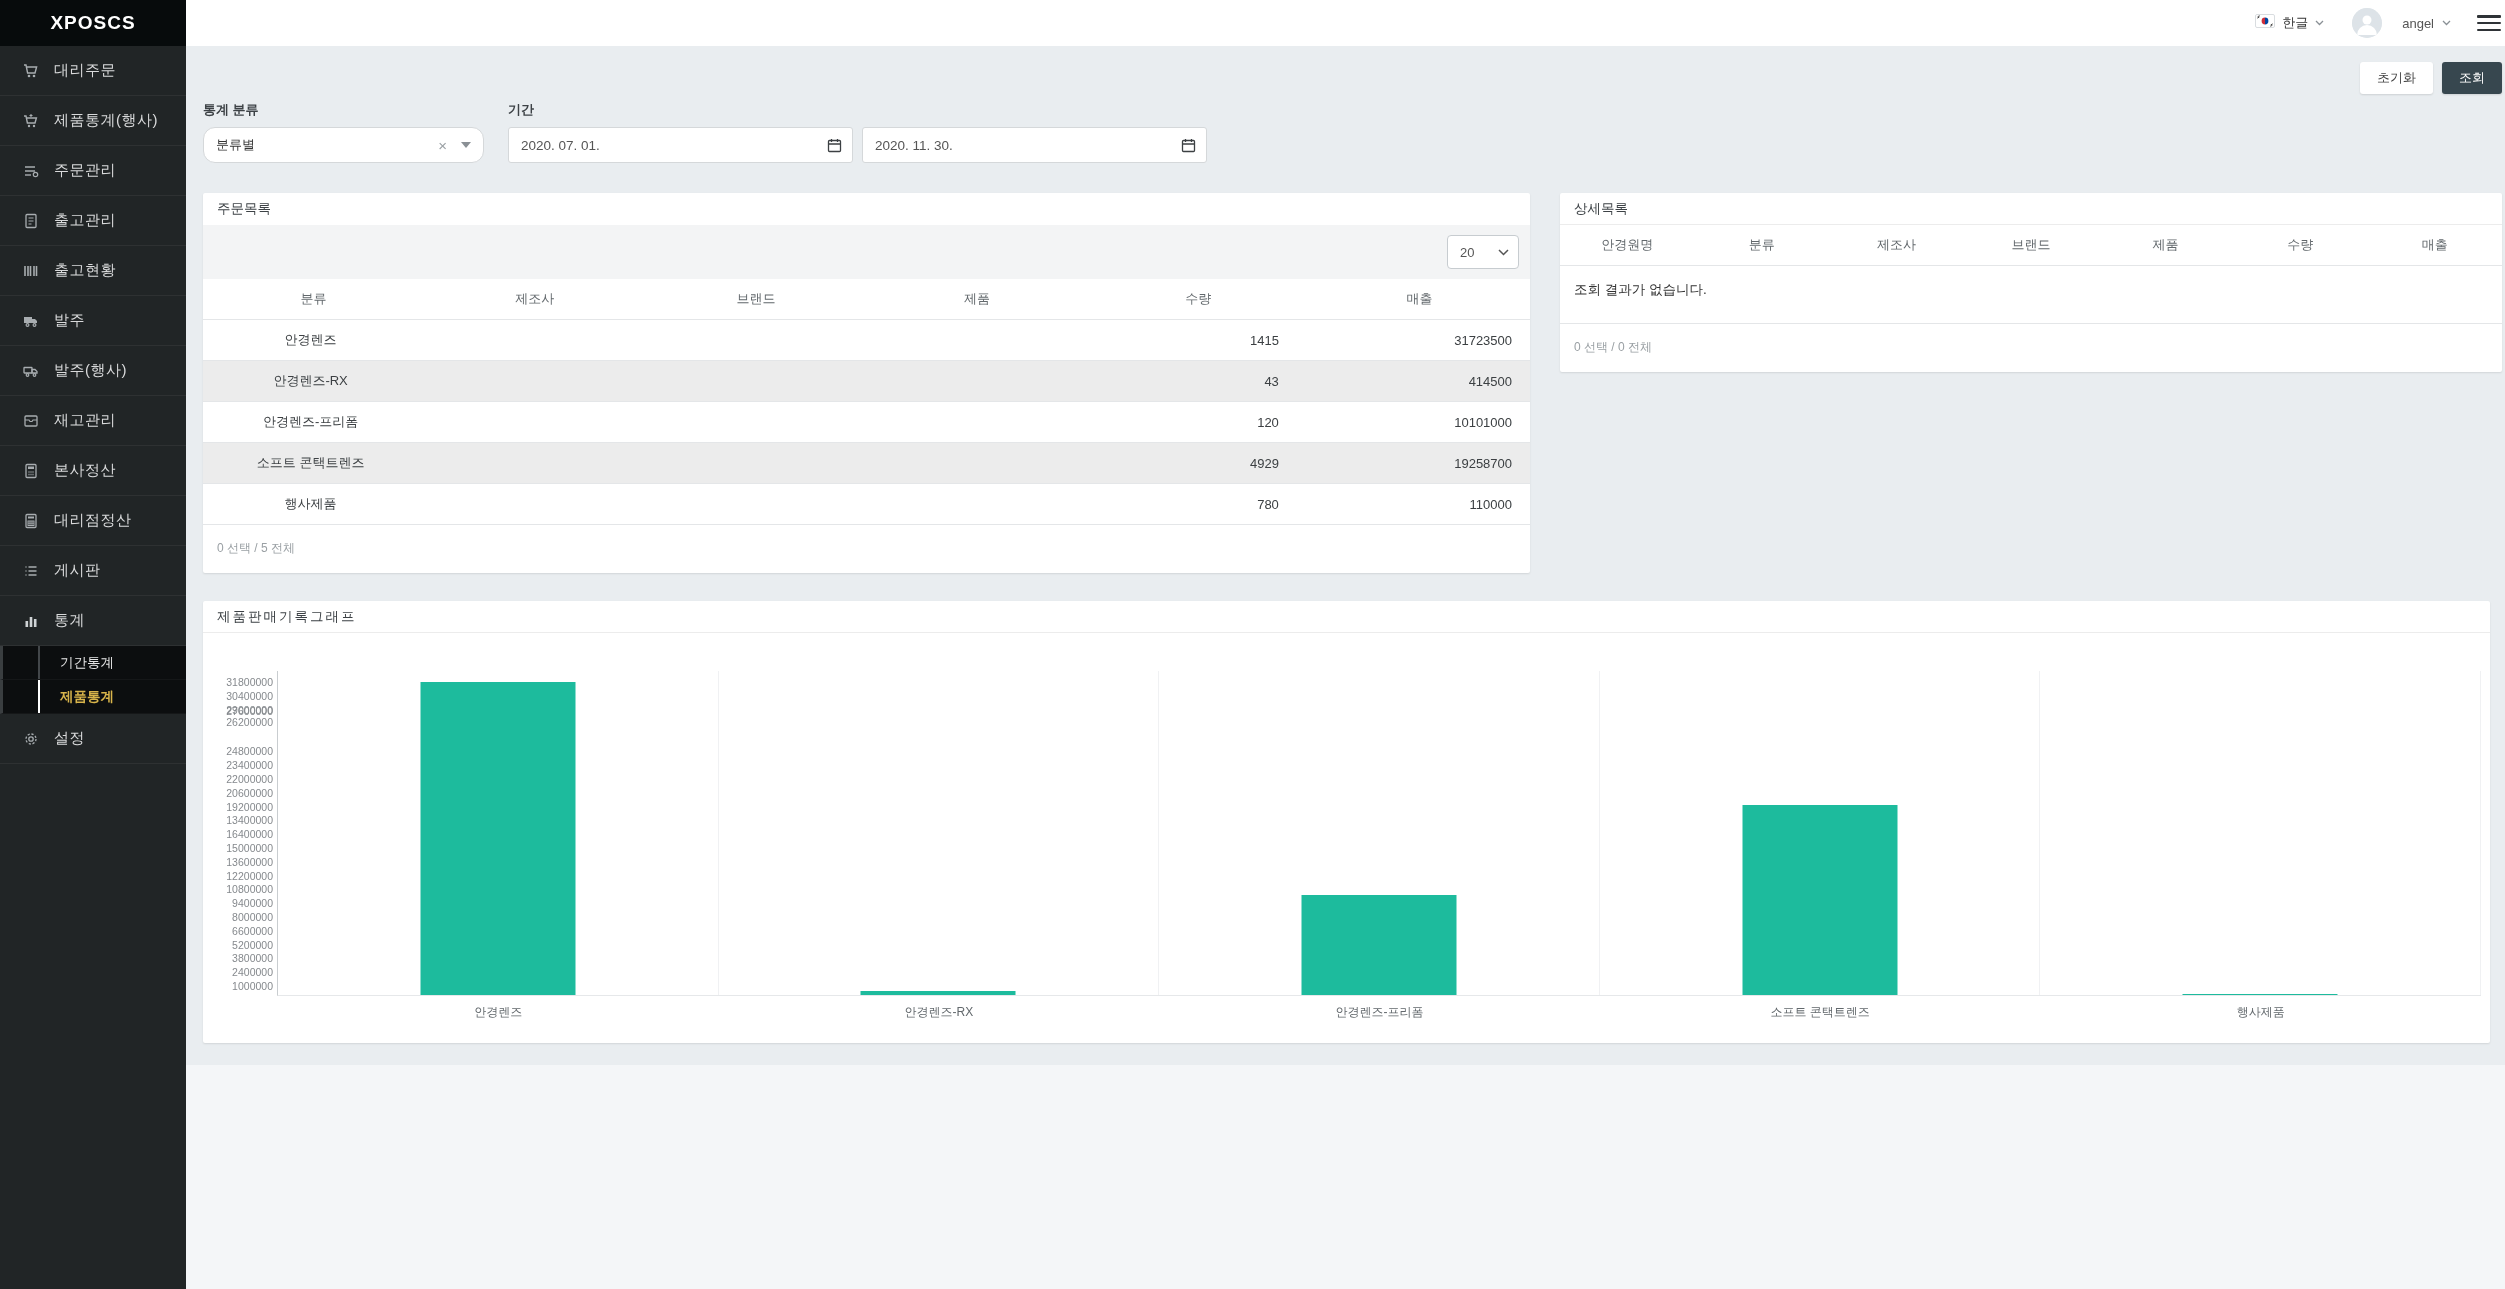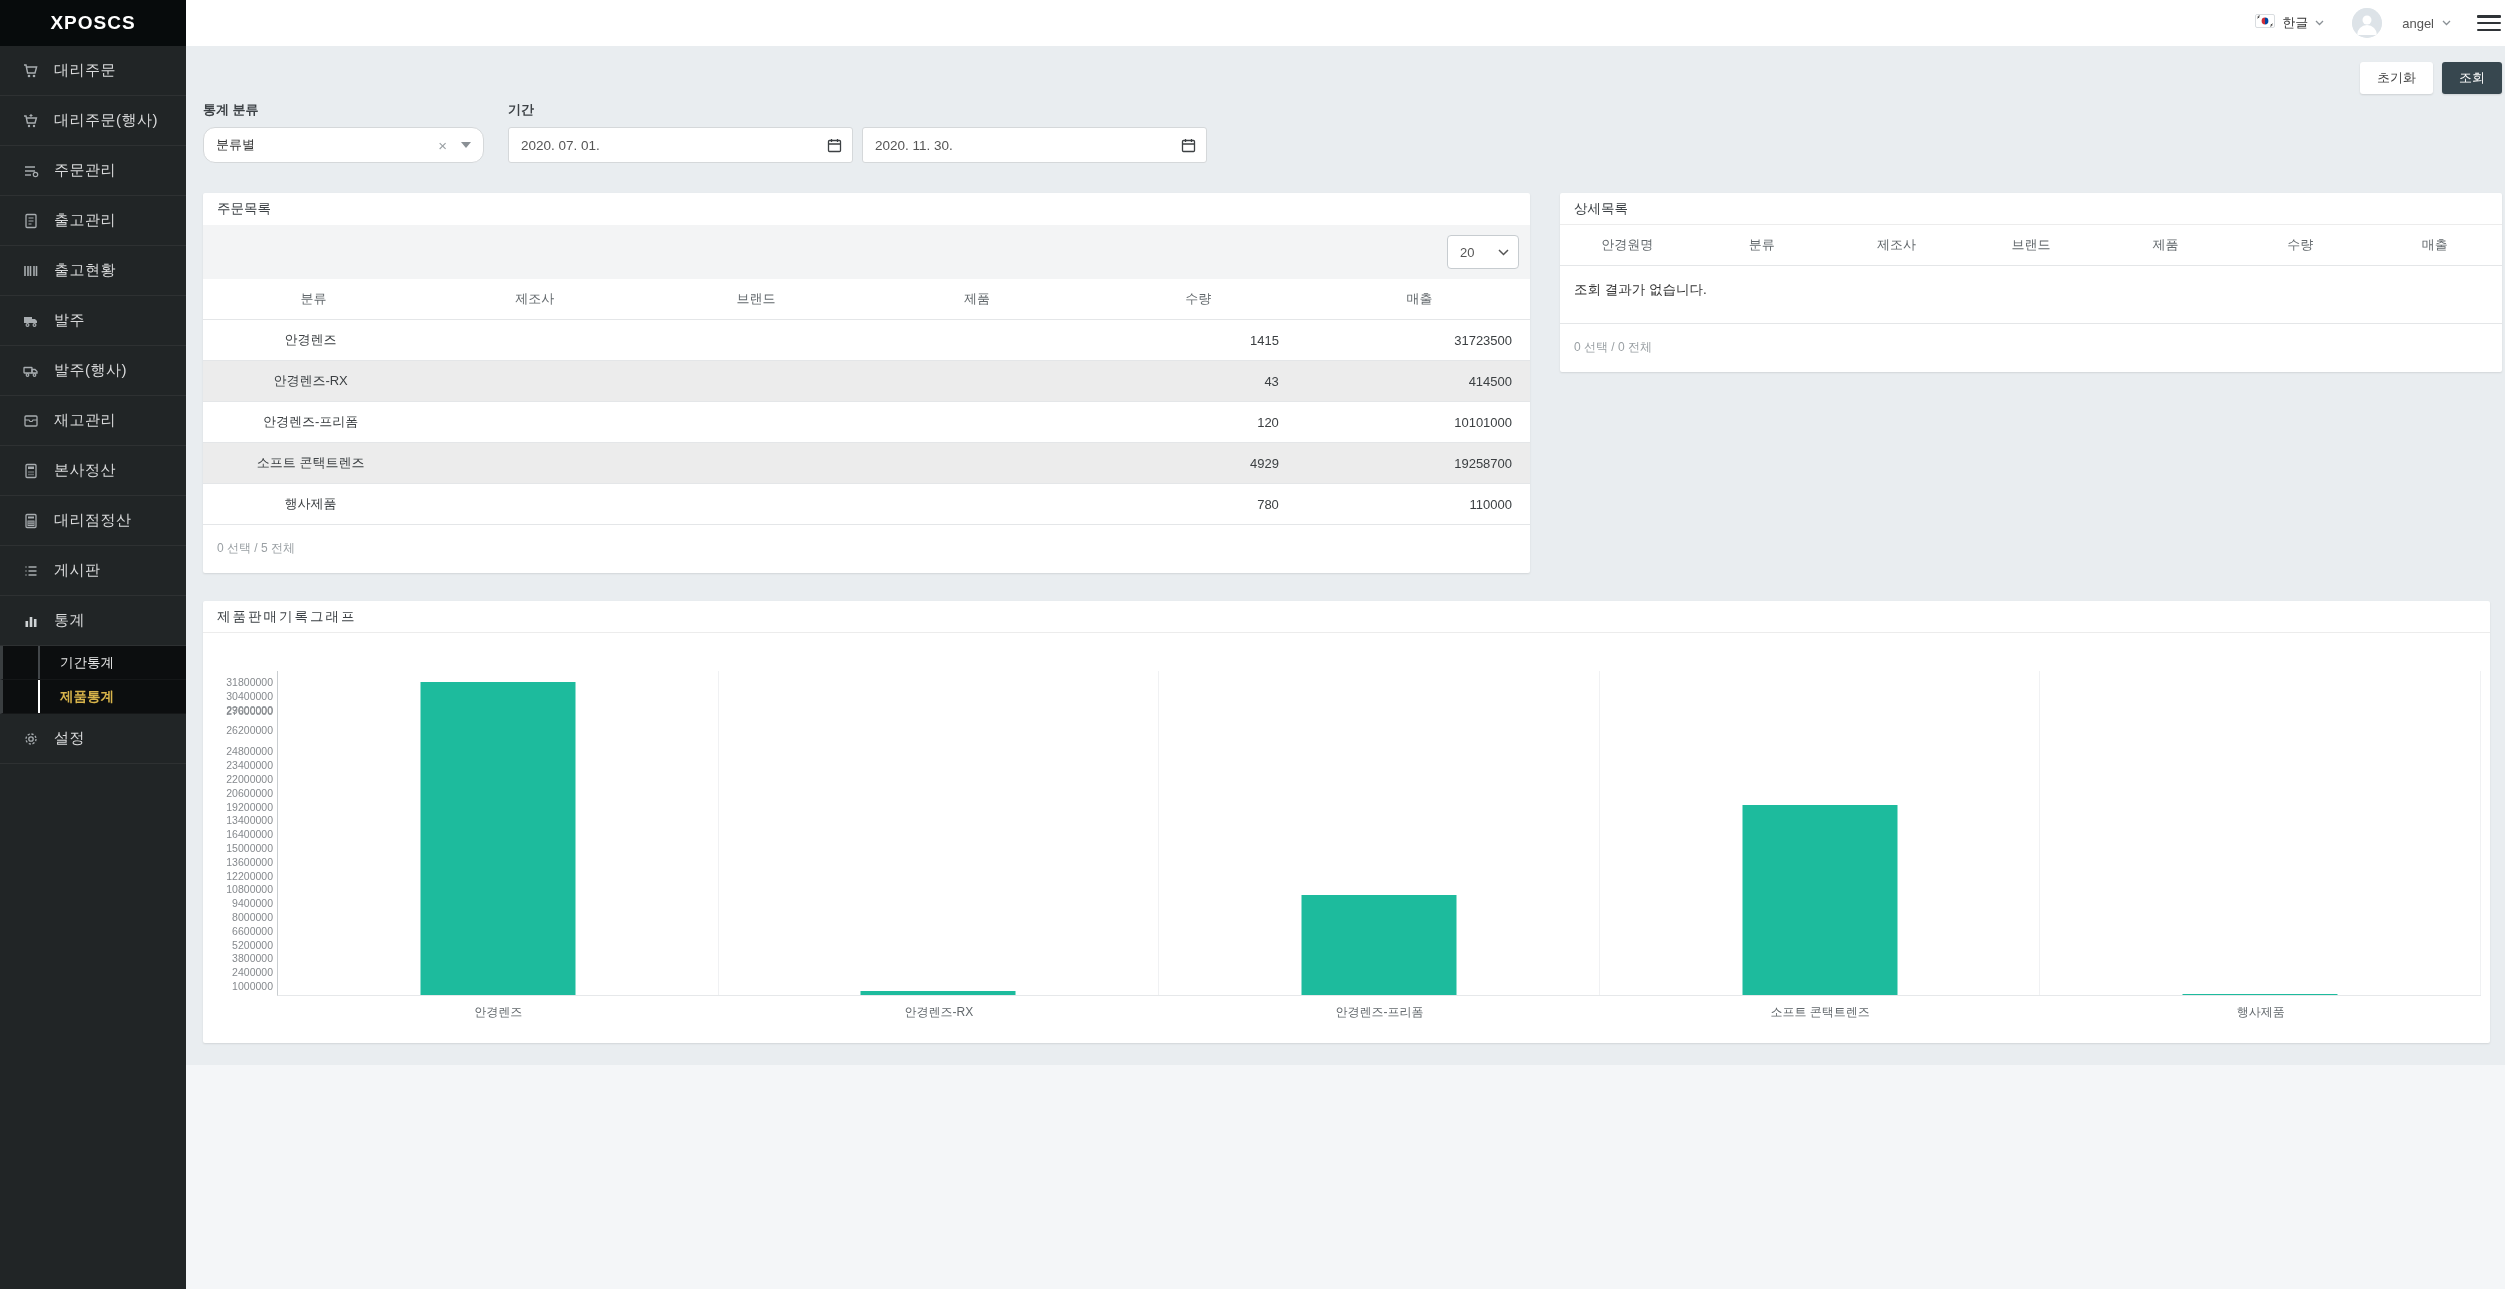--- a/index.html
+++ b/index.html
@@ -121,21 +121,21 @@
 
     <div class="nav-item">
       <span class="nav-icon">
         <svg width="16" height="16" viewBox="0 0 16 16">
             <path d="M1 3h2l1.4 7h7.6l1.4-5H4" fill="none" stroke="#a8adb0" stroke-width="1.4"></path>
             <circle cx="6" cy="13" r="1.2" fill="#a8adb0"></circle>
             <circle cx="11" cy="13" r="1.2" fill="#a8adb0"></circle>
             <path d="M8 1v3M6.5 2.5h3" stroke="#a8adb0" stroke-width="1.1"></path>
           </svg>
       </span>
-      <span class="nav-label">대리주문(행사)</span>
+      <span class="nav-label">제품통계(행사)</span>
     </div>
 
     <div class="nav-item">
       <span class="nav-icon">
         <svg width="16" height="16" viewBox="0 0 16 16">
             <path d="M2 4h10M2 8h10" stroke="#a8adb0" stroke-width="1.4"></path>
             <circle cx="12.5" cy="11.5" r="2.2" fill="none" stroke="#a8adb0" stroke-width="1.2"></circle>
             <path d="M2 12h6" stroke="#a8adb0" stroke-width="1.4"></path>
           </svg>
       </span>
@@ -432,21 +432,21 @@
                 <div class="ytick" style="top: 198.593px;">12200000</div>
                 <div class="ytick" style="top: 184.776px;">13600000</div>
                 <div class="ytick" style="top: 170.959px;">15000000</div>
                 <div class="ytick" style="top: 157.142px;">16400000</div>
                 <div class="ytick" style="top: 143.324px;">13400000</div>
                 <div class="ytick" style="top: 129.507px;">19200000</div>
                 <div class="ytick" style="top: 115.69px;">20600000</div>
                 <div class="ytick" style="top: 101.873px;">22000000</div>
                 <div class="ytick" style="top: 88.0556px;">23400000</div>
                 <div class="ytick" style="top: 74.2384px;">24800000</div>
-                <div class="ytick" style="top: 53px;">26200000</div>
+                <div class="ytick" style="top: 45px;">26200000</div>
                 <div class="ytick" style="top: 34px;">27600000</div>
                 <div class="ytick" style="top: 32.7868px;">29000000</div>
                 <div class="ytick" style="top: 18.9696px;">30400000</div>
                 <div class="ytick" style="top: 5.15244px;">31800000</div>
               </div>
             <div class="plot">
                 <div class="zone">
                   <div class="bar" style="height: 313px; background: rgb(29, 187, 157);"></div>
                 </div>
                 <div class="zone">

